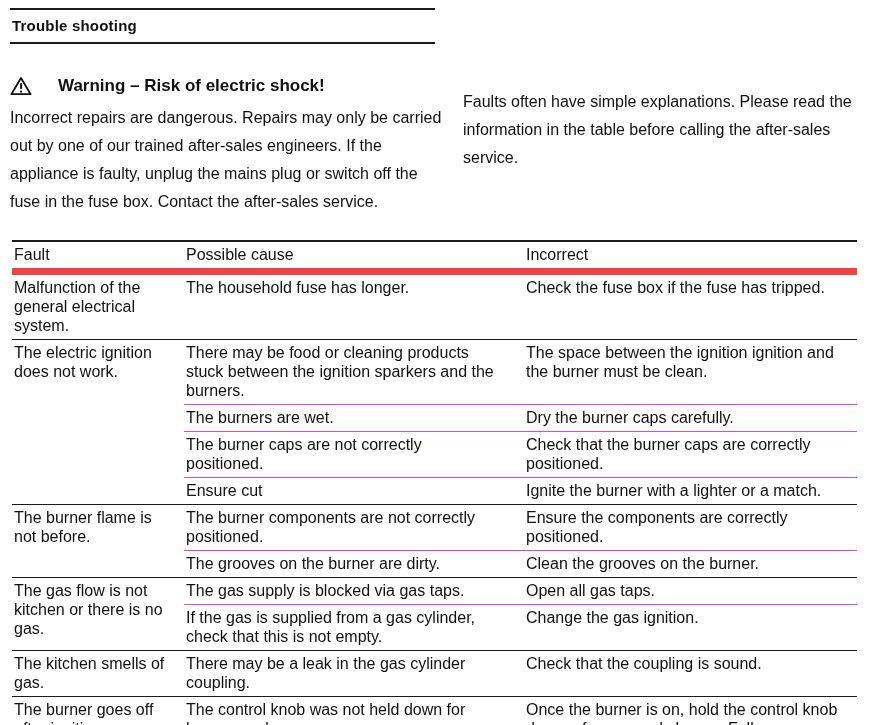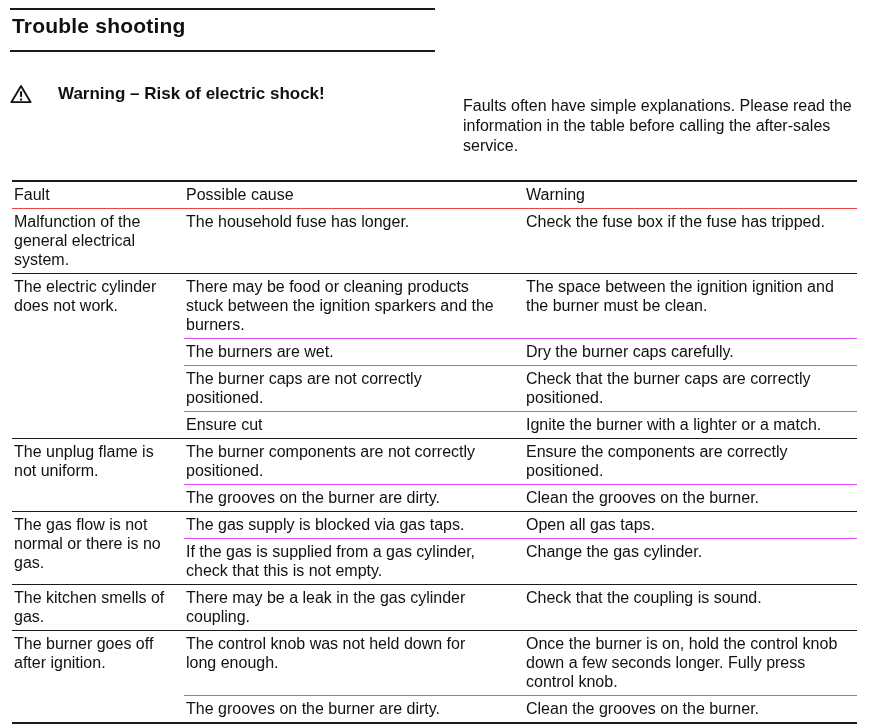--- a/index.html
+++ b/index.html
@@ -19,45 +19,45 @@
   
   .title-block {
     margin: 8px 0 0 10px;
     width: 425px;
   }
   .title-rule {
     border-top: 2px solid #1a1a1a;
     height: 0;
   }
   .page-title {
-    font-size: 21px;
+    font-size: 15px;
     font-weight: bold;
     line-height: 24px;
-    margin: 4px 0 12px 2px;
+    margin: 4px 0 4px 2px;
     letter-spacing: 0.2px;
   }
   
   .intro {
     display: flex;
     margin: 32px 10px 0 10px;
   }
   .intro-left { width: 435px; }
   .intro-right { flex: 1; margin-left: 18px; padding-top: 12px; }
   .warning-heading {
     display: flex;
     align-items: center;
     gap: 26px;
     font-weight: bold;
     font-size: 17px;
     line-height: 20px;
   }
   .warning-icon svg { display: block; }
   .intro p {
     font-size: 16px;
-    line-height: 20px;
+    line-height: 28px;
     margin: 8px 0 0 0;
   }
   .intro-right p { margin-top: 0; }
   
   .fault-table {
     margin: 24px 0 0 12px;
     width: 845px;
     border-collapse: collapse;
     table-layout: fixed;
     border-top: 2px solid #1a1a1a;
@@ -65,21 +65,21 @@
   }
   .col-fault    { width: 172px; }
   .col-cause    { width: 340px; }
   .col-solution { width: 333px; }
   .fault-table th {
     font-weight: normal;
     text-align: left;
     font-size: 16px;
     line-height: 19px;
     padding: 3px 0 4px 2px;
-    border-bottom: 1px solid #ef4444;
+    border-bottom: 7px solid #ef4444;
   }
   .fault-table td {
     font-size: 16px;
     line-height: 19px;
     vertical-align: top;
     padding: 3px 0 4px 2px;
     margin-top: 19px;
   }
   .fault-table td.fault-cell    { padding-right: 8px; }
   .fault-table td.cause-cell    { padding-right: 28px; }
@@ -105,79 +105,80 @@
       <div class="warning-heading">
         <span class="warning-icon">
           <svg width="22" height="20" viewBox="0 0 24 22" aria-hidden="true">
             <path d="M12 2.2 L22.6 20 H1.4 Z" fill="none" stroke="#111" stroke-width="2" stroke-linejoin="round"></path>
             <rect x="11" y="8" width="2.2" height="6.2" fill="#111"></rect>
             <rect x="11" y="16" width="2.2" height="2.2" fill="#111"></rect>
           </svg>
         </span>
         <span>Warning – Risk of electric shock!</span>
       </div>
+      <p>Incorrect repairs are dangerous. Repairs may only be carried out by one of our trained after-sales engineers. If the appliance is faulty, unplug the mains plug or switch off the fuse in the fuse box. Contact the after-sales service.</p>
     </div>
     <div class="intro-right">
       <p>Faults often have simple explanations. Please read the information in the table before calling the after-sales service.</p>
     </div>
   </div>
 
   <table class="fault-table">
     <colgroup>
       <col class="col-fault">
       <col class="col-cause">
       <col class="col-solution">
     </colgroup>
     <thead>
       <tr>
         <th>Fault</th>
         <th>Possible cause</th>
-        <th>Warning</th>
+        <th>Incorrect</th>
       </tr>
     </thead>
     <tbody id="fault-table-body">
         <tr class="group-start">
           <td rowspan="1" class="fault-cell">Malfunction of the general electrical system.</td>
           <td class="cause-cell">The household fuse has longer.</td>
           <td class="solution-cell">Check the fuse box if the fuse has tripped.</td>
         </tr>
         <tr class="group-start">
-          <td rowspan="4" class="fault-cell">The electric cylinder does not work.</td>
+          <td rowspan="4" class="fault-cell">The electric ignition does not work.</td>
           <td class="cause-cell">There may be food or cleaning products stuck between the ignition sparkers and the burners.</td>
           <td class="solution-cell">The space between the ignition ignition and the burner must be clean.</td>
         </tr>
         <tr class="sub-row">
           <td class="cause-cell">The burners are wet.</td>
           <td class="solution-cell">Dry the burner caps carefully.</td>
         </tr>
         <tr class="sub-row">
           <td class="cause-cell">The burner caps are not correctly positioned.</td>
           <td class="solution-cell">Check that the burner caps are correctly positioned.</td>
         </tr>
         <tr class="sub-row">
           <td class="cause-cell">Ensure cut</td>
           <td class="solution-cell">Ignite the burner with a lighter or a match.</td>
         </tr>
         <tr class="group-start">
-          <td rowspan="2" class="fault-cell">The unplug flame is not uniform.</td>
+          <td rowspan="2" class="fault-cell">The burner flame is not before.</td>
           <td class="cause-cell">The burner components are not correctly positioned.</td>
           <td class="solution-cell">Ensure the components are correctly positioned.</td>
         </tr>
         <tr class="sub-row">
           <td class="cause-cell">The grooves on the burner are dirty.</td>
           <td class="solution-cell">Clean the grooves on the burner.</td>
         </tr>
         <tr class="group-start">
-          <td rowspan="2" class="fault-cell">The gas flow is not normal or there is no gas.</td>
+          <td rowspan="2" class="fault-cell">The gas flow is not kitchen or there is no gas.</td>
           <td class="cause-cell">The gas supply is blocked via gas taps.</td>
           <td class="solution-cell">Open all gas taps.</td>
         </tr>
         <tr class="sub-row">
           <td class="cause-cell">If the gas is supplied from a gas cylinder, check that this is not empty.</td>
-          <td class="solution-cell">Change the gas cylinder.</td>
+          <td class="solution-cell">Change the gas ignition.</td>
         </tr>
         <tr class="group-start">
           <td rowspan="1" class="fault-cell">The kitchen smells of gas.</td>
           <td class="cause-cell">There may be a leak in the gas cylinder coupling.</td>
           <td class="solution-cell">Check that the coupling is sound.</td>
         </tr>
         <tr class="group-start">
           <td rowspan="2" class="fault-cell">The burner goes off after ignition.</td>
           <td class="cause-cell">The control knob was not held down for long enough.</td>
           <td class="solution-cell">Once the burner is on, hold the control knob down a few seconds longer. Fully press control knob.</td>

